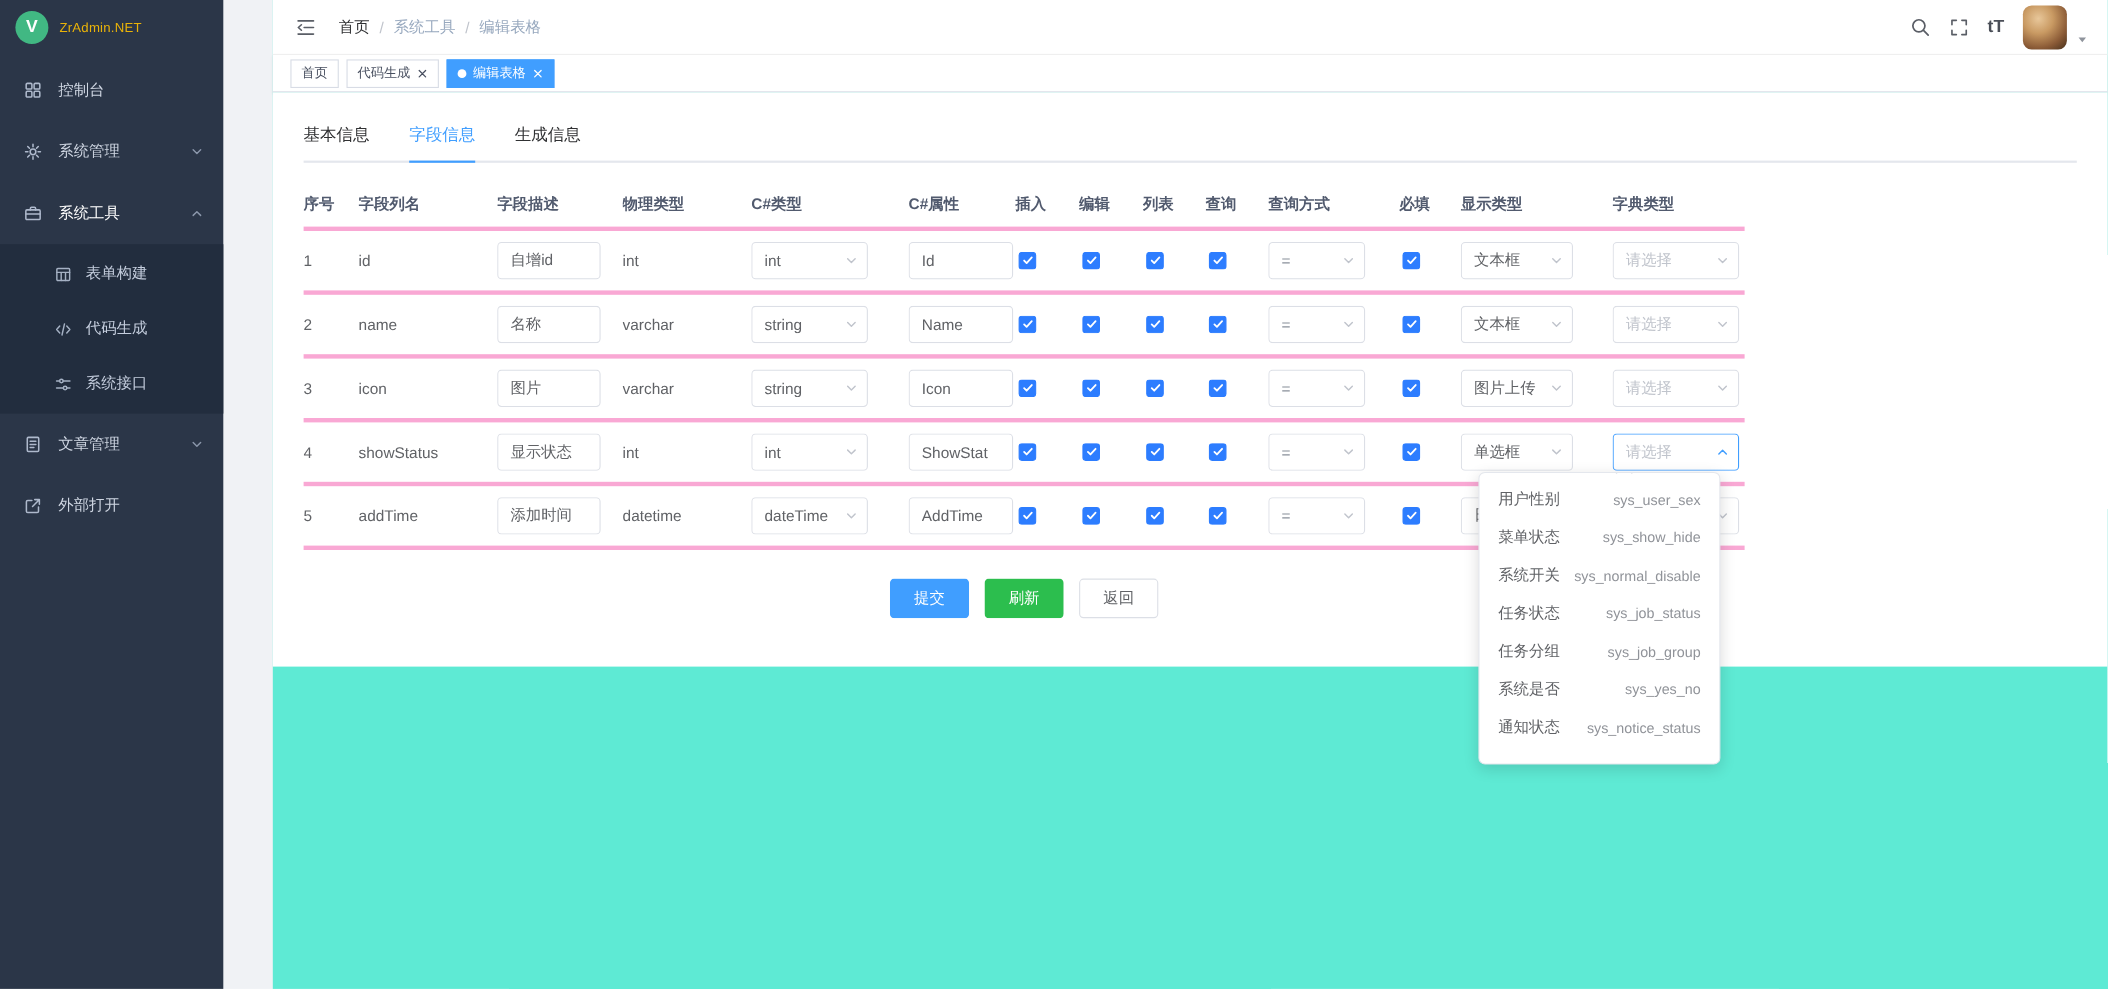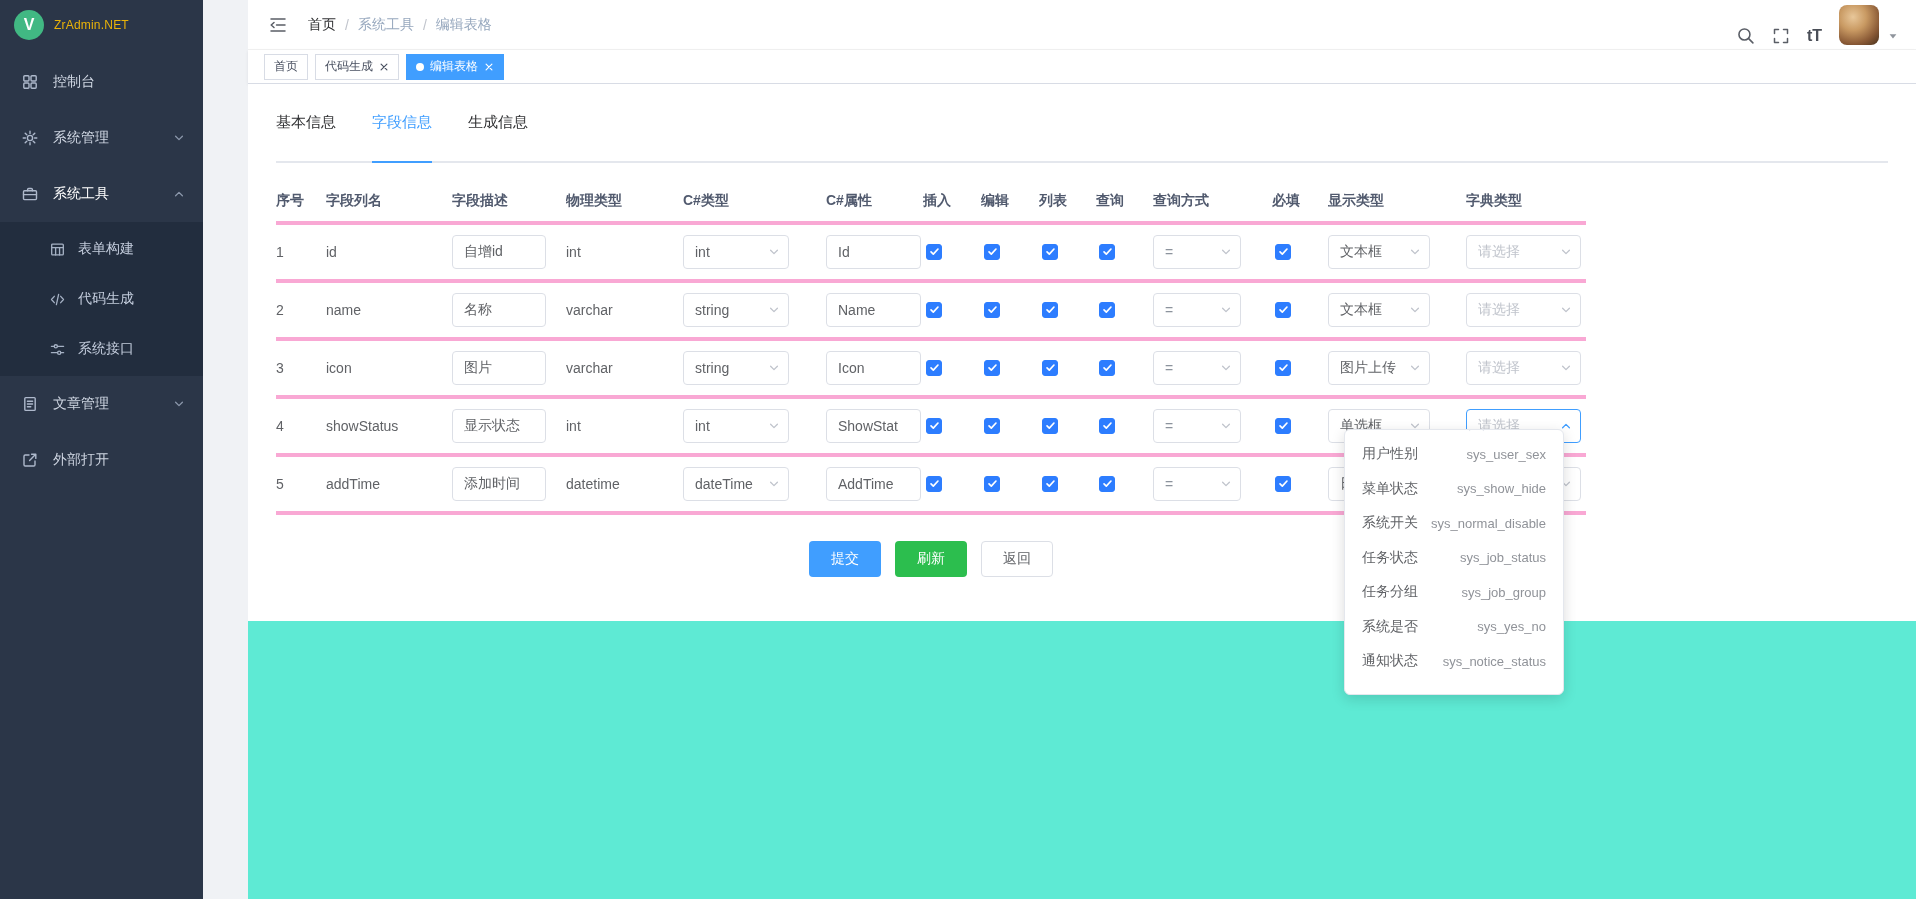--- a/index.html
+++ b/index.html
@@ -31,38 +31,38 @@
   
   .main { flex:1; display:flex; flex-direction:column; background:#5eead4; min-width:0;margin-left:45px; }
 
   .topbar { height:50px; background:#fff; display:flex; align-items:center; gap:20px; padding:0 18px 0 20px;
     border-bottom:1px solid #f2f2f2; }
   .tb-icon { display:flex; align-items:center; color:#5a5e66; cursor:pointer; }
   .breadcrumb { display:flex; align-items:center; gap:9px; font-size:14px; }
   .crumb { color:#97a8be; cursor:pointer; }
   .crumb.first { color:#303133; }
   .sep { color:#c0c4cc; }
-  .topbar-right { margin-left:auto; display:flex; align-items:flex-end; gap:17px; }
+  .topbar-right { margin-left:auto; display:flex; align-items:center; gap:17px; }
   .font-size-icon { font-size:16px; font-weight:bold; color:#4a4e57; }
   .avatar { width:40px; height:40px; border-radius:8px; cursor:pointer;
     background:radial-gradient(circle at 35% 30%, #e8c79a 0%, #c99a63 35%, #8a5a36 70%, #47301c 100%); }
   .caret { color:#8f949c; display:flex; align-self:flex-end; margin-left:-8px; margin-bottom:4px; }
 
   .tagsbar { height:34px; background:#fff; display:flex; align-items:center; gap:7px; padding:0 16px;
     border-bottom:1px solid #d8dce5; box-shadow:0 1px 3px rgba(0,21,41,.08); }
   .tag { height:26px; display:inline-flex; align-items:center; gap:6px; padding:0 9px;
     border:1px solid #d8dce5; background:#fff; color:#495060; font-size:12px; cursor:pointer; }
   .tag.active { background:var(--tag-active); border-color:var(--tag-active); color:#fff; }
   .tag .dot { width:8px; height:8px; border-radius:50%; background:#fff; }
   .tag-close { display:flex; align-items:center; }
 
   
   .content { background:#fff; padding:20px 28px 44px 28px; }
   .tabs { display:flex; gap:36px; border-bottom:2px solid #e4e7ed; }
-  .tab { padding:9px 0 29px 0; font-size:15px; color:#303133; cursor:pointer; position:relative; }
+  .tab { padding:9px 0 14px 0; font-size:15px; color:#303133; cursor:pointer; position:relative; }
   .tab.active { color:var(--primary); }
   .tab.active::after { content:""; position:absolute; left:0; right:0; bottom:-2px; height:2px; background:var(--primary); }
 
   .table { margin-top:18px; width:1310px; }
   .trow { display:grid; align-items:center; min-height:58px; border-bottom:4px solid #f9a8d4;
     grid-template-columns:50px 126px 114px 117px 143px 97px 58px 58px 57px 57px 119px 56px 138px 120px; }
   .thead-row { min-height:44px; font-weight:bold; color:#515a6e; font-size:14px; }
   .hcell, .cell { padding-right:10px; overflow:hidden; white-space:nowrap; color:#606266; }
   .thead-row .hcell { color:#515a6e; }
 

